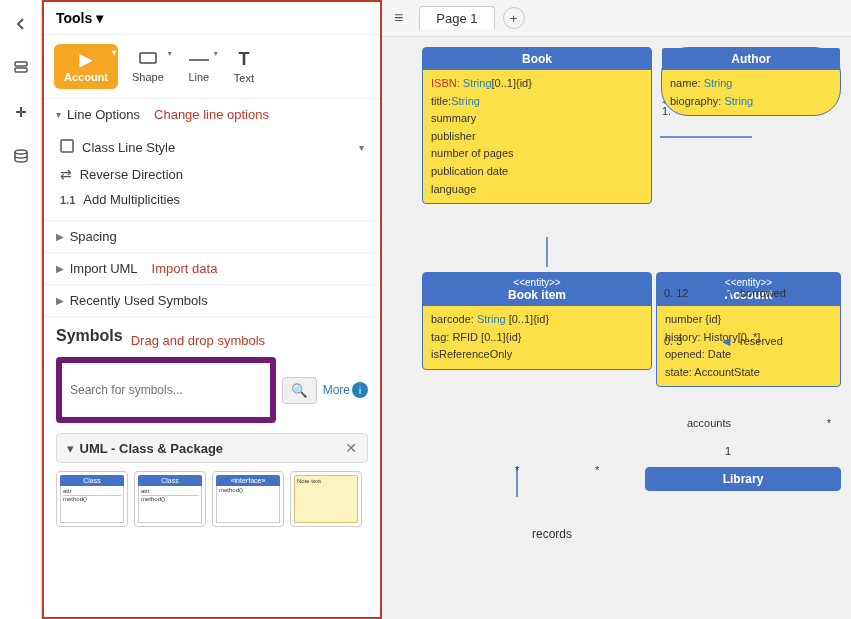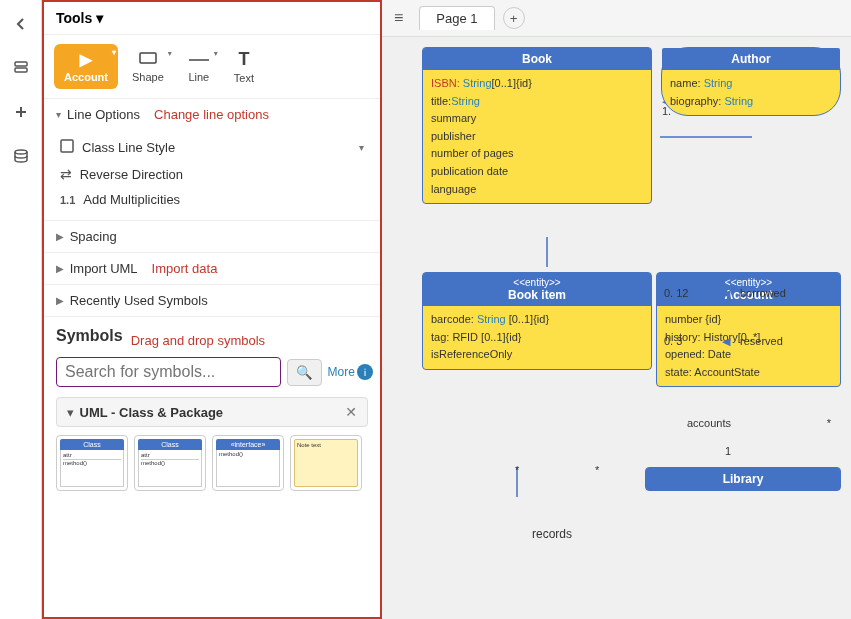--- a/index.html
+++ b/index.html
@@ -132,24 +132,24 @@
       margin-bottom: 8px;
     }
     .symbols-search-row {
       display: flex;
       align-items: center;
       gap: 6px;
       margin-bottom: 10px;
     }
     .symbols-search {
       flex: 1;
-      border: 1px solid #701a75;
+      border: 6px solid #701a75;
       border-radius: 4px;
-      padding: 5px 8px;
-      font-size: 16px;
+      padding: 20px 8px;
+      font-size: 12px;
       outline: none;
     }
     .search-btn {
       background: #f0f0f0;
       border: 1px solid #ccc;
       border-radius: 4px;
       padding: 5px 8px;
       cursor: pointer;
     }
     .more-btn {

